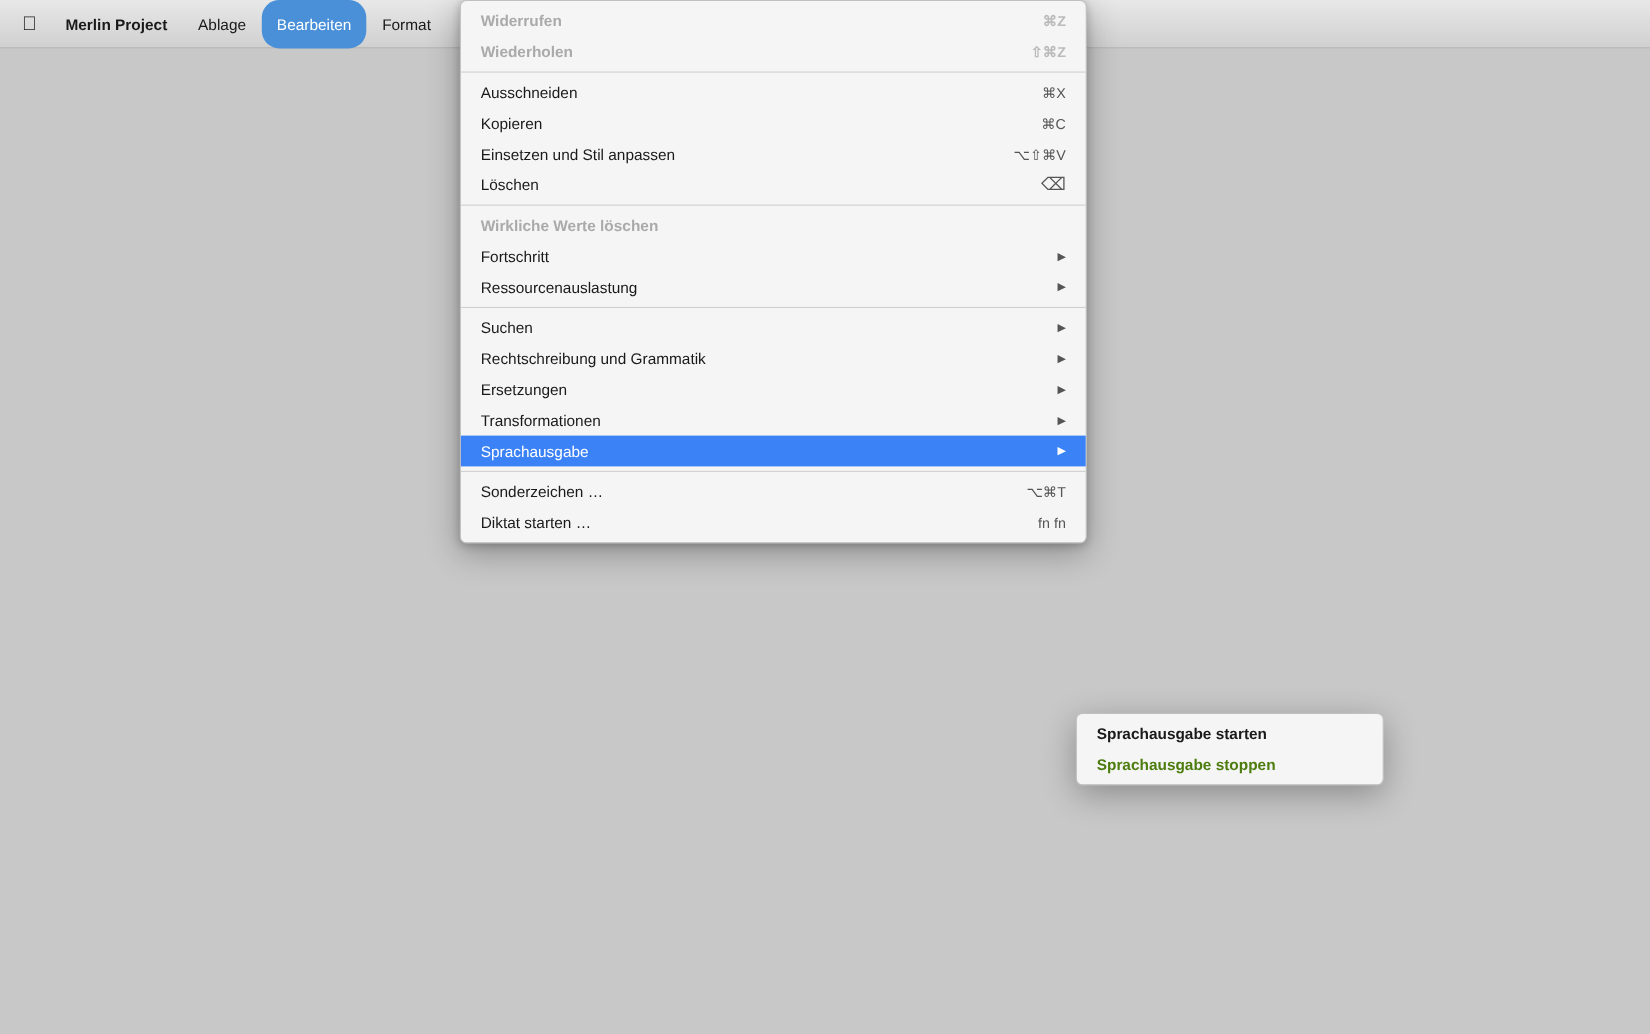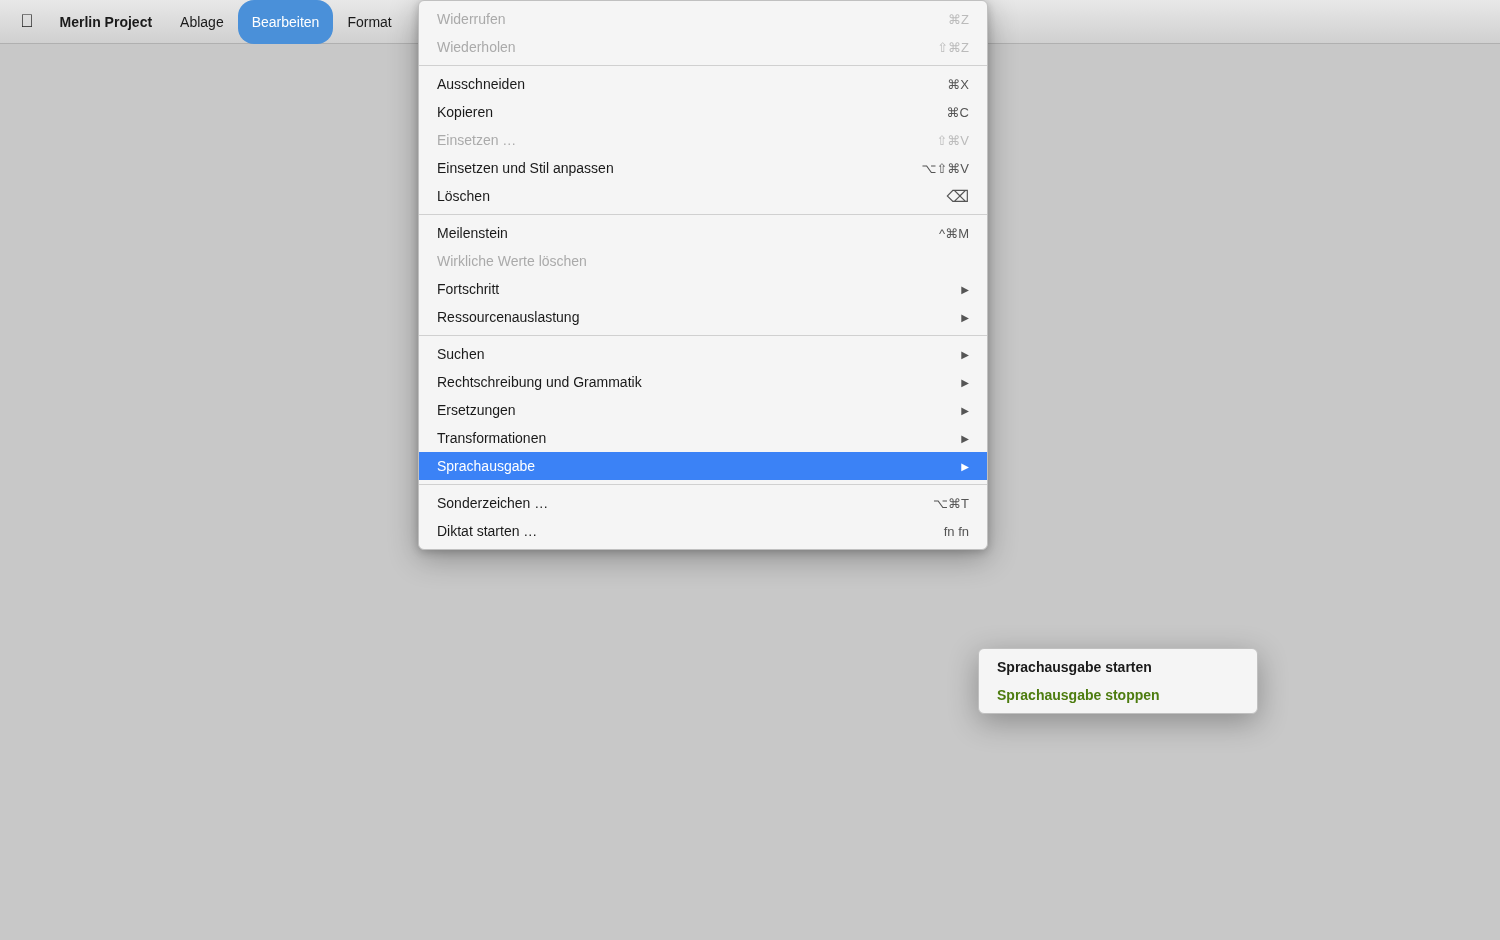--- a/index.html
+++ b/index.html
@@ -77,20 +77,21 @@
       justify-content: space-between;
       padding: 0 18px;
       height: 28px;
       font-size: 14px;
       color: #1a1a1a;
       cursor: default;
       white-space: nowrap;
     }
     .menu-item.disabled {
       color: #aaaaaa;
+      font-weight: bold;
     }
     .menu-item.highlighted {
       background: #3b82f6;
       color: white;
     }
     .menu-item .shortcut {
       color: #555;
       font-size: 13px;
       margin-left: 40px;
     }
@@ -170,39 +171,31 @@
   <div class="menu-separator"></div>
 
   <div class="menu-item">
     <span>Ausschneiden</span>
     <span class="shortcut">⌘X</span>
   </div>
   <div class="menu-item">
     <span>Kopieren</span>
     <span class="shortcut">⌘C</span>
   </div>
-  <div class="menu-item disabled">
-    <span>Einsetzen …</span>
-    <span class="shortcut">⇧⌘V</span>
-  </div>
   <div class="menu-item">
     <span>Einsetzen und Stil anpassen</span>
     <span class="shortcut">⌥⇧⌘V</span>
   </div>
   <div class="menu-item">
     <span>Löschen</span>
     <span class="shortcut" style="font-size:16px;">⌫</span>
   </div>
 
   <div class="menu-separator"></div>
 
-  <div class="menu-item">
-    <span>Meilenstein</span>
-    <span class="shortcut">^⌘M</span>
-  </div>
   <div class="menu-item disabled">
     <span>Wirkliche Werte löschen</span>
   </div>
   <div class="menu-item">
     <span>Fortschritt</span>
     <span class="arrow">▶</span>
   </div>
   <div class="menu-item">
     <span>Ressourcenauslastung</span>
     <span class="arrow">▶</span>

